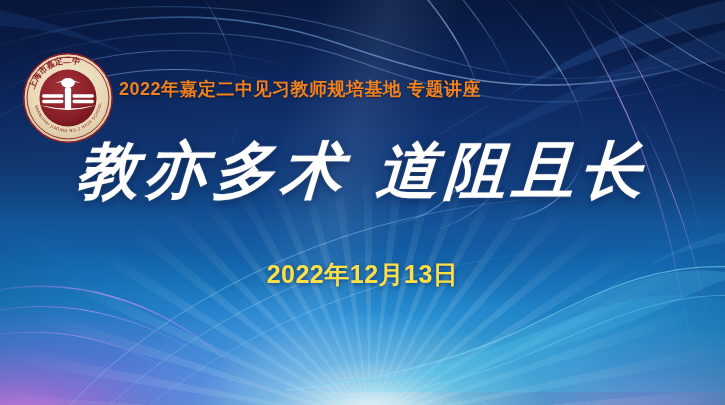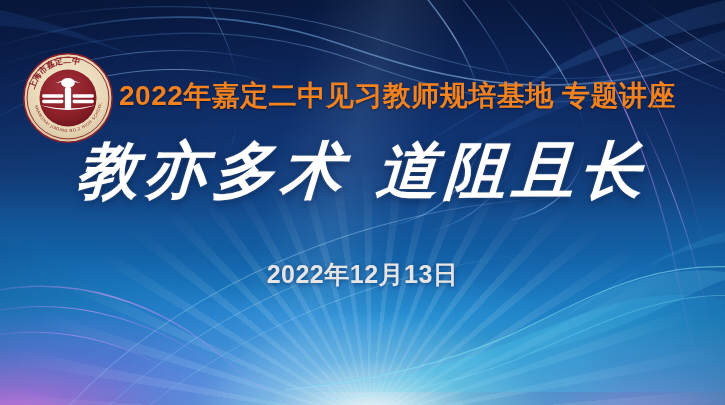--- a/index.html
+++ b/index.html
@@ -93,21 +93,21 @@
   
   #content{position:absolute;inset:0;}
 
   #logo{
     position:absolute;left:22px;top:52px;width:92px;height:92px;
   }
   #logo svg{display:block;width:100%;height:100%;}
 
   #header-title{
     position:absolute;left:119px;top:77px;
-    font-size:28px;font-weight:bold;letter-spacing:.5px;
+    font-size:18px;font-weight:bold;letter-spacing:.5px;
     color:#f2811e;
     text-shadow:0 1px 2px rgba(0,0,0,.45);
     white-space:nowrap;
   }
 
   #main-title{
     position:absolute;left:0;right:0;top:138px;
     text-align:center;
     color:#ffffff;
     font-family:"DejaVu Serif","Liberation Serif",serif;
@@ -117,21 +117,21 @@
     letter-spacing:6px;
     line-height:1.05;
     text-shadow:0 2px 8px rgba(4,20,60,.55), 0 0 2px rgba(255,255,255,.35);
     white-space:nowrap;
     transform:skewX(-3deg);
   }
 
   #date-line{
     position:absolute;left:0;right:0;top:258px;
     text-align:center;
-    color:#e5e5e5;
+    color:#fde047;
     font-size:25px;font-weight:bold;letter-spacing:.5px;
     text-shadow:0 1px 4px rgba(6,30,80,.55);
     white-space:nowrap;
   }
 </style>
 </head>
 <body>
 
 <div id="slide">
 

